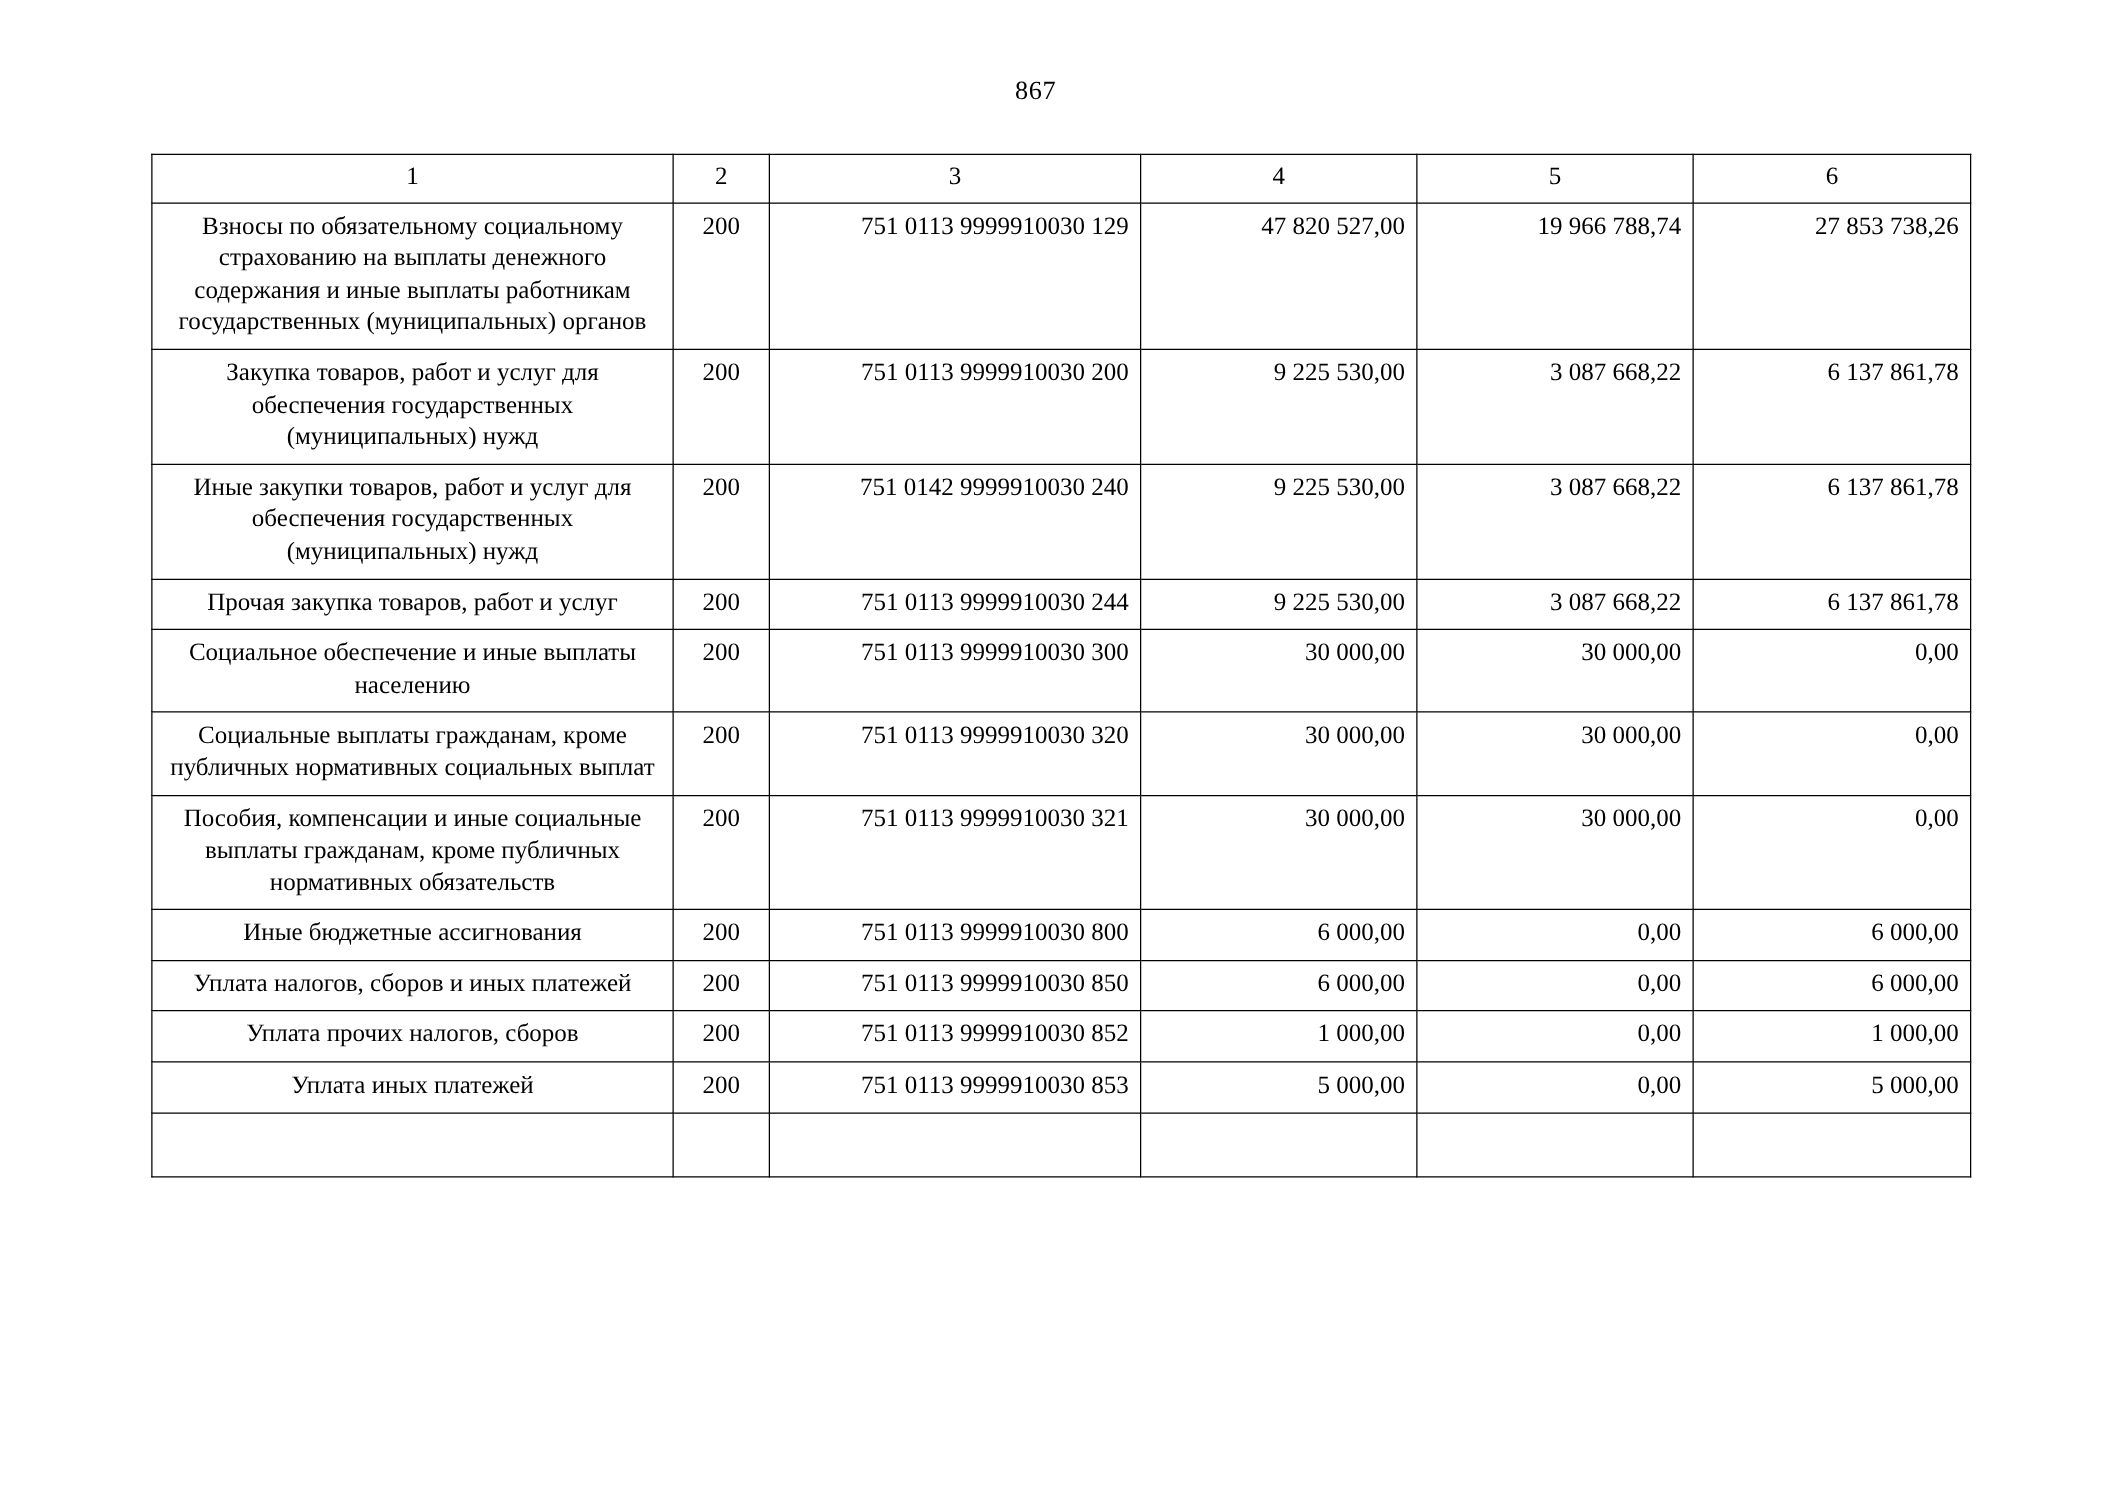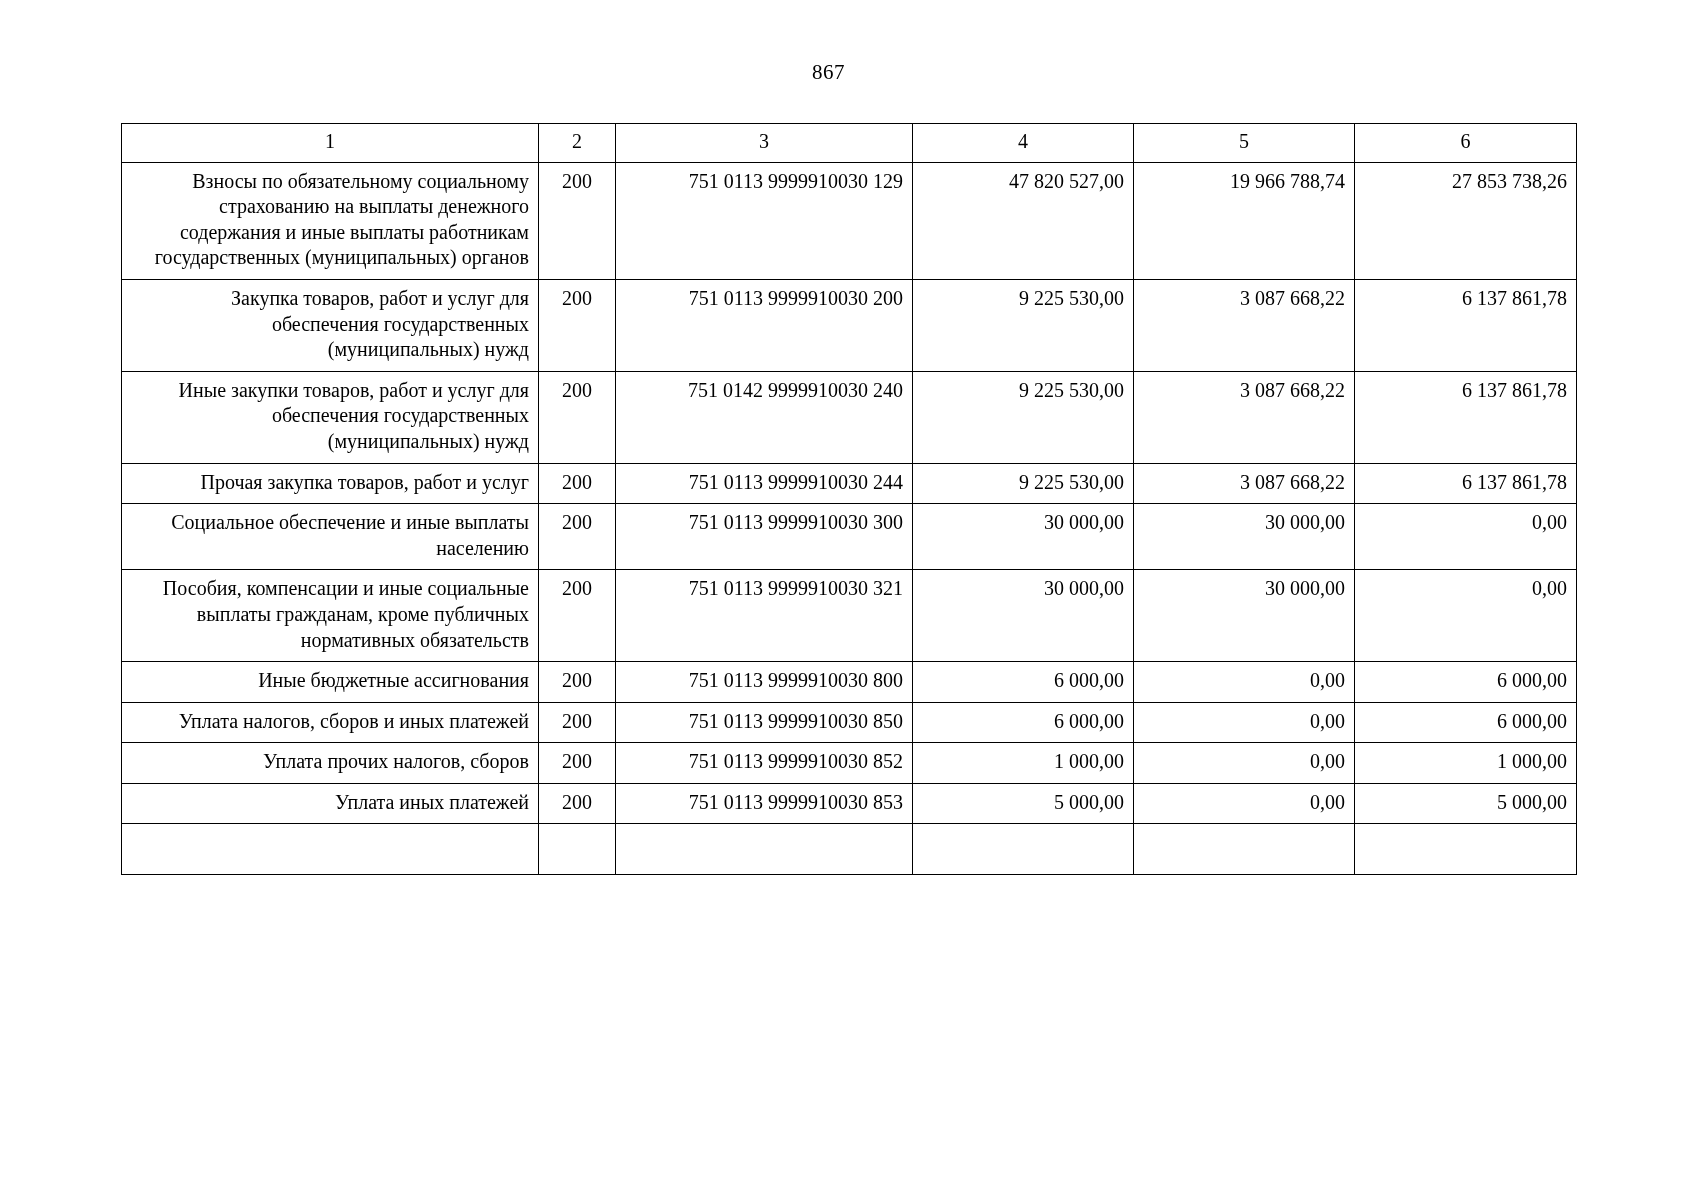--- a/index.html
+++ b/index.html
@@ -49,21 +49,21 @@
   col.c2 { width: 77px; }
   col.c3 { width: 297px; }
   col.c4 { width: 221px; }
   col.c5 { width: 221px; }
   col.c6 { width: 222px; }
 
   tr.header td {
     text-align: center;
     padding: 5px 6px 7px 6px;
   }
-  td.name { text-align: right; }
+  td.name { text-align: center; }
   td.code { text-align: center; border-radius: 30px; }
   td.class { text-align: right; }
   td.num { text-align: right; padding-right: 14px; }
   tr.filler td { height: 36px; border-left: 1.4px solid #000; border-right: 1.4px solid #000; border-top: none; border-bottom: 1.4px solid #000;}
 </style>
 </head>
 <body>
 
 <div class="page">
 
@@ -127,20 +127,28 @@
 
         <tr>
           <td class="name">Социальное обеспечение и иные выплаты населению</td>
           <td class="code">200</td>
           <td class="class">751 0113 9999910030 300</td>
           <td class="num">30 000,00</td>
           <td class="num">30 000,00</td>
           <td class="num">0,00</td>
         </tr>
 
+        <tr>
+          <td class="name">Социальные выплаты гражданам, кроме публичных нормативных социальных выплат</td>
+          <td class="code">200</td>
+          <td class="class">751 0113 9999910030 320</td>
+          <td class="num">30 000,00</td>
+          <td class="num">30 000,00</td>
+          <td class="num">0,00</td>
+        </tr>
 
         <tr>
           <td class="name">Пособия, компенсации и иные социальные выплаты гражданам, кроме публичных нормативных обязательств</td>
           <td class="code">200</td>
           <td class="class">751 0113 9999910030 321</td>
           <td class="num">30 000,00</td>
           <td class="num">30 000,00</td>
           <td class="num">0,00</td>
         </tr>
 

